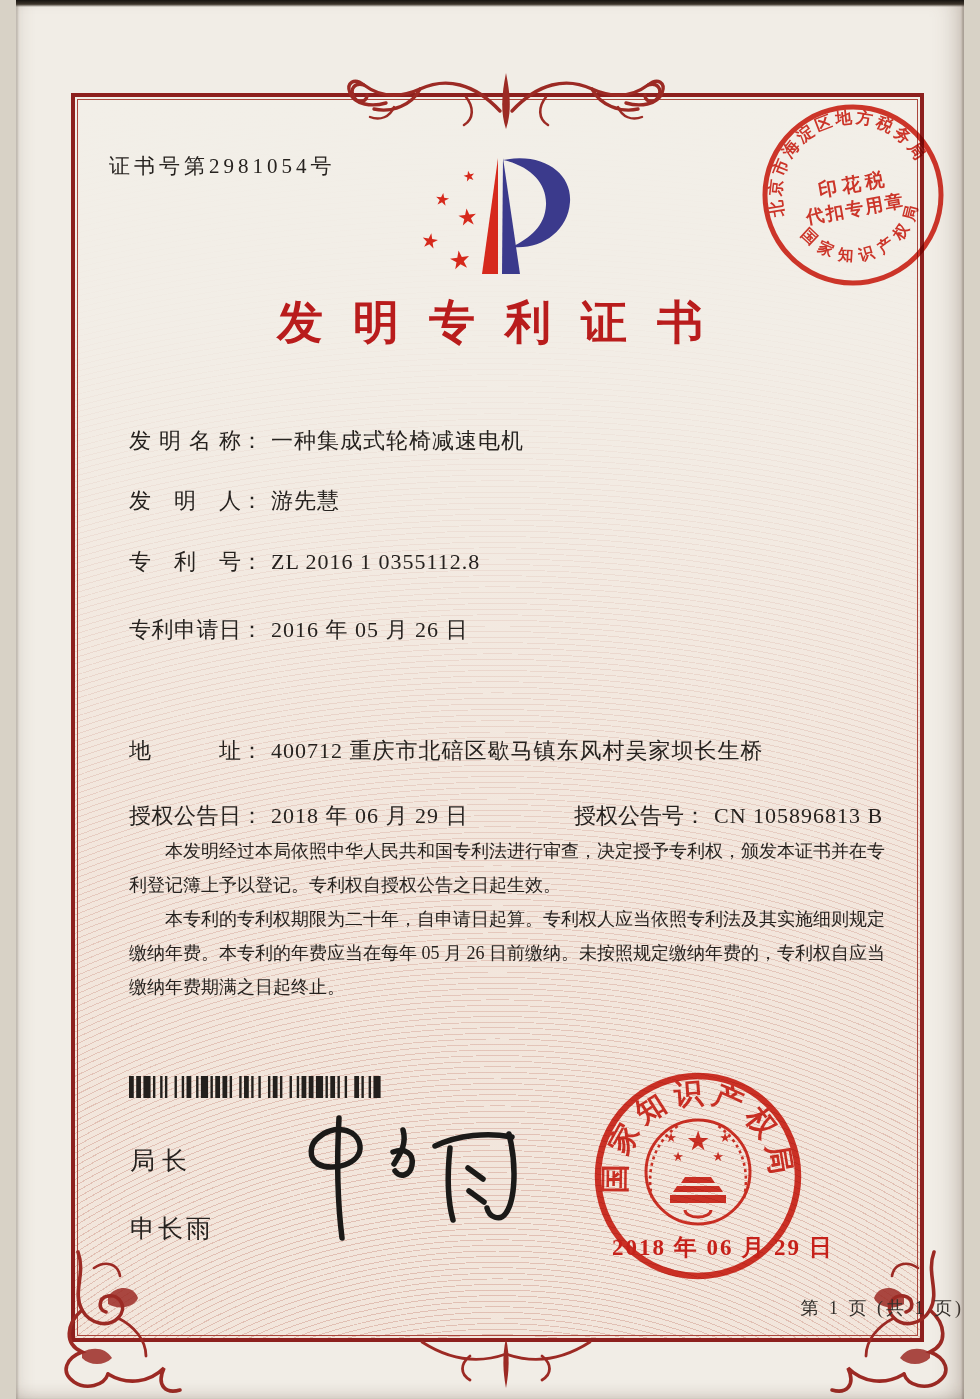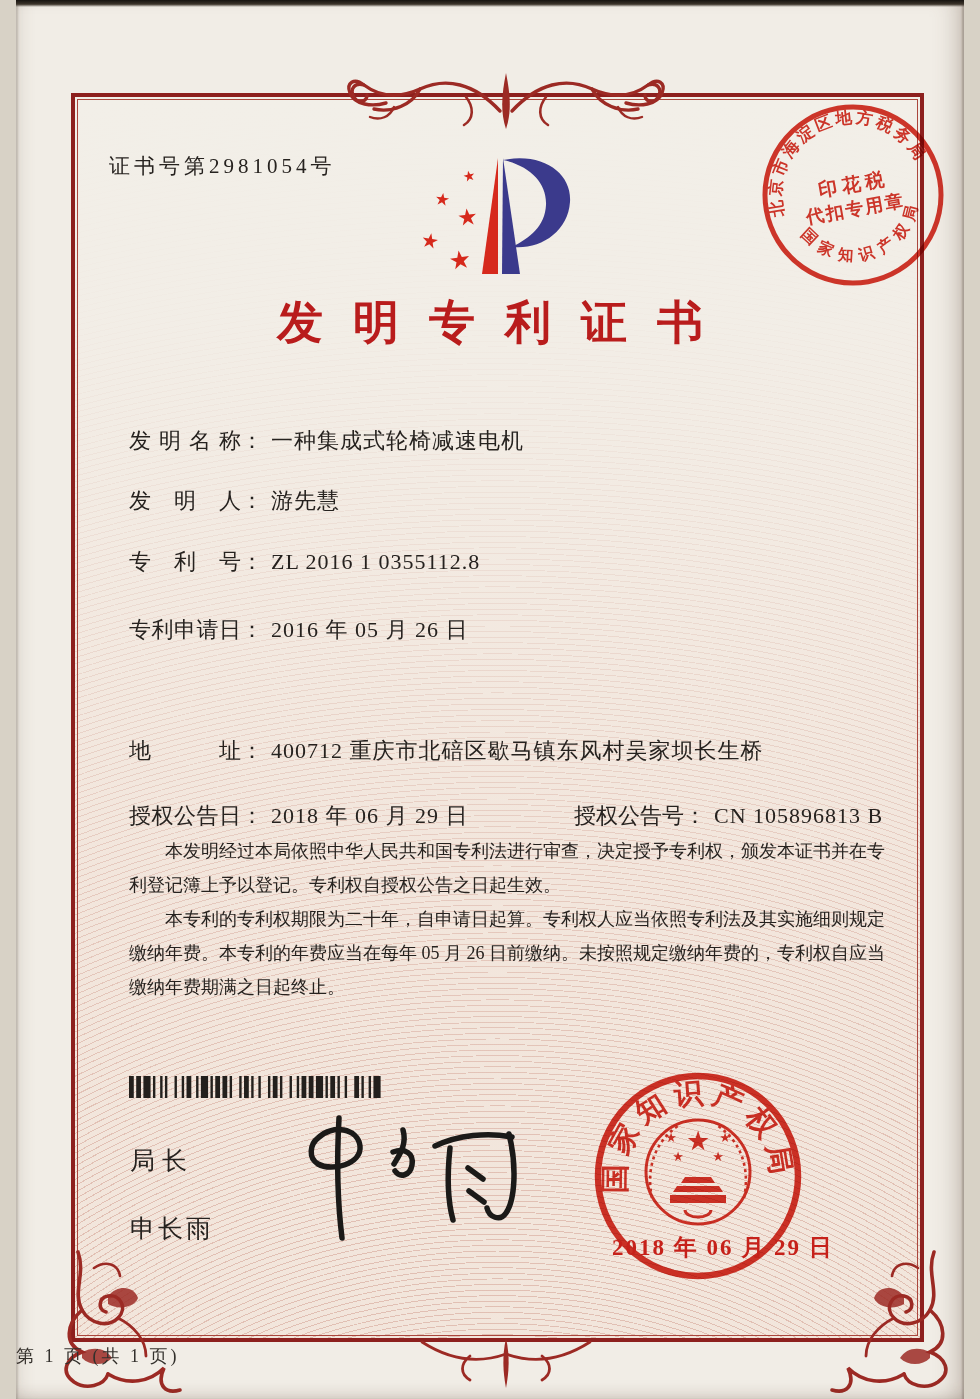--- a/index.html
+++ b/index.html
@@ -58,22 +58,22 @@
   .barcode{left:113px;top:1076px;width:254px;height:22px;z-index:5;}
 
   .sig-title{left:114px;top:1144px;z-index:5;font-size:25px;letter-spacing:7px;}
   .sig-name{left:114px;top:1190px;z-index:5;font-size:25px;letter-spacing:3px;margin-top:22px;}
   .signature-svg{left:244px;top:1106px;width:272px;height:140px;z-index:7;}
 
   .gov-seal{left:574px;top:1068px;width:216px;height:216px;z-index:6;opacity:.94;mix-blend-mode:multiply;}
   .issue-date{left:596px;top:1232px;z-index:8;font-size:23px;letter-spacing:2px;
               color:#c6211a;white-space:nowrap;font-weight:bold;}
 
-  .footer{left:0;top:1296px;width:100%;text-align:left;z-index:5;
-          font-size:18px;letter-spacing:3px;color:#33302c;margin-top:48px;}
+  .footer{left:0;top:1296px;width:100%;text-align:right;z-index:5;
+          font-size:18px;letter-spacing:3px;color:#33302c;}
 </style>
 </head>
 <body>
 
 <div id="page">
 
   <div class="scan-top"></div>
 
   <div class="frame"></div>
 

